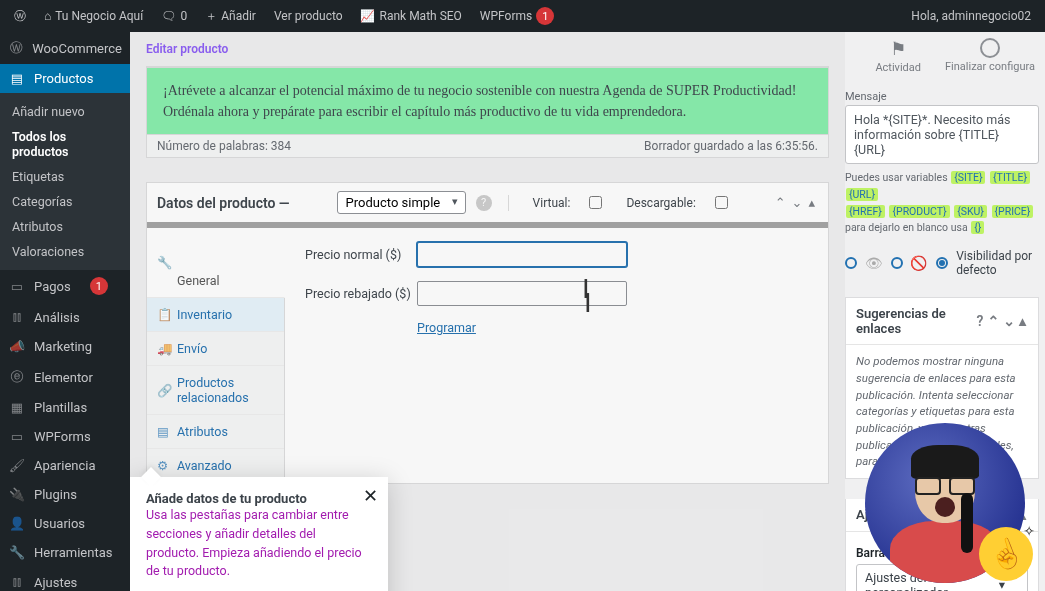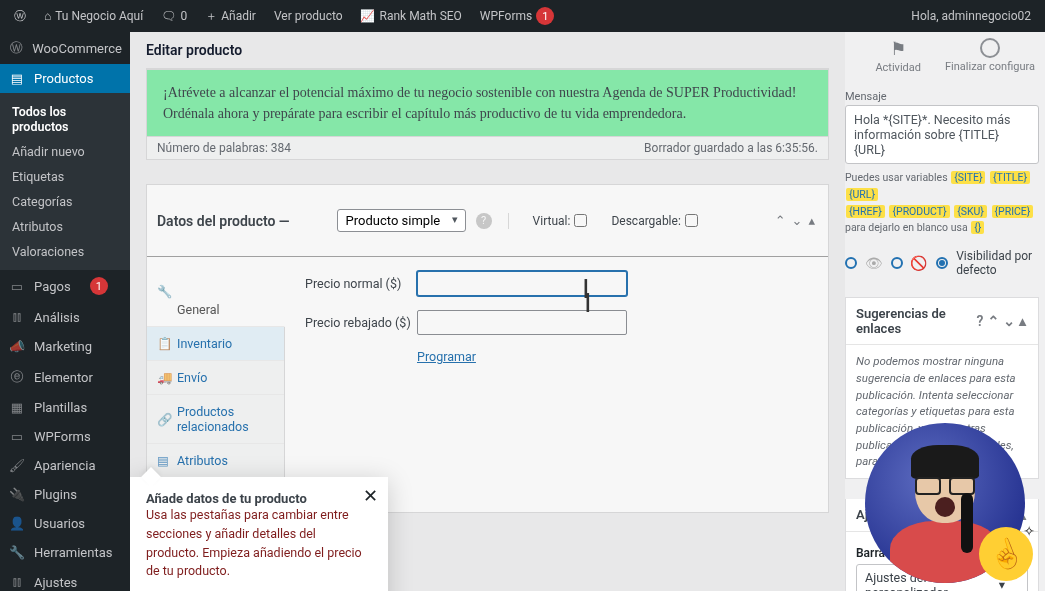--- a/index.html
+++ b/index.html
@@ -20,39 +20,39 @@
 .sidebar .menu-item.current { background: #0073aa; color: #fff; }
 .sidebar .menu-item.current .icn { opacity: 1; }
 .sidebar .submenu { background: #2c3338; padding: 6px 0; }
 .sidebar .submenu .sub-item { padding: 5px 10px 5px 12px; font-size: 12.5px; cursor: pointer; color: #c3c4c7; }
 .sidebar .submenu .sub-item.active { color: #fff; font-weight: 600; }
 
 
 .main { flex: 1; display: flex; background: #f0f0f1; overflow: hidden; position: relative; }
 .content { flex: 1; padding: 0 16px 16px 16px; overflow: hidden; position: relative; }
 .content-header { display: flex; align-items: center; justify-content: space-between; padding: 10px 0; border-bottom: 1px solid #dcdcde; }
-.content-header h2 { font-size: 14px; font-weight: 600; color: #0f172a; }
+.content-header h2 { font-size: 12px; font-weight: 600; color: #8b5cf6; }
 .act-icons { display: flex; gap: 24px; align-items: flex-start; }
 .act-icon { display: flex; flex-direction: column; align-items: center; font-size: 11px; color: #787c82; cursor: pointer; gap: 2px; }
 .act-icon .circ { width: 20px; height: 20px; border: 2px solid #8c8f94; border-radius: 50%; }
 .act-icon .flag { font-size: 18px; }
 
 .editor-box { border: 1px solid #dcdcde; background: #86efac; margin-top: 0; }
 .editor-body { padding: 12px 16px; font-family: Georgia, serif; font-size: 14px; color: #3c434a; line-height: 1.5; min-height: 62px; }
 .editor-status { border-top: 1px solid #dcdcde; background: #f6f7f7; display: flex; justify-content: space-between; padding: 4px 10px; font-size: 12px; color: #646970; }
 
 
 .panel { background: #fff; border: 1px solid #dcdcde; margin-top: 24px; }
-.panel-head { display: flex; align-items: center; padding: 24px 10px; border-bottom: 1px solid #a3a3a3; flex-wrap: wrap; }
+.panel-head { display: flex; align-items: center; padding: 8px 10px; border-bottom: 6px solid #a3a3a3; flex-wrap: wrap; }
 .panel-head .title { font-size: 14px; font-weight: 600; margin-right: 6px; }
 .panel-head select { border: 1px solid #8c8f94; border-radius: 3px; padding: 3px 24px 3px 8px; font-size: 13px; background: #fff; appearance: none; }
 .select-wrap { position: relative; display: inline-block; margin-left: 41px; }
 .select-wrap::after { content: "▾"; position: absolute; right: 8px; top: 4px; font-size: 11px; color: #50575e; pointer-events: none; }
 .help-circ { width: 16px; height: 16px; border-radius: 50%; background: #ccc; color: #fff; font-size: 11px; display: inline-flex; align-items: center; justify-content: center; margin-left: 10px; }
-.chk-group { display: flex; align-items: center; gap: 4px; margin-left: 24px; font-size: 12px; }
+.chk-group { display: flex; align-items: center; gap: 19px; margin-left: 24px; font-size: 12px; }
 .panel-head .spacer { flex: 1; }
 .panel-head .tog { color: #787c82; cursor: pointer; padding: 0 3px; }
 
 .panel-body { display: flex; min-height: 190px; }
 .ptabs { width: 138px; background: #f6f7f7; border-right: 1px solid #dcdcde; }
 .ptab { padding: 9px 10px; font-size: 12.5px; color: #2271b1; cursor: pointer; border-bottom: 1px solid #eee; display: flex; align-items: center; gap: 6px; }
 .ptab .ic { width: 14px; opacity: .7; }
 .ptab.active { background: #fff; border-right: 1px solid #fff; margin-right: -1px; color: #555; }
 .ptab.active .tlabel { color: #555; margin-top: 36px; }
 .ptab.hl { background: #e7f4fb; }
@@ -62,39 +62,39 @@
 .field-row label { width: 112px; font-size: 12.5px; color: #3c434a; }
 .field-row input { width: 210px; border: 1px solid #8c8f94; border-radius: 2px; padding: 4px 6px; font-size: 13px; }
 .field-row input.focus { border-color: #2271b1; box-shadow: 0 0 0 1px #2271b1; outline: none; }
 .schedule-link { margin-left: 112px; color: #2271b1; font-size: 12.5px; cursor: pointer; text-decoration: underline; }
 
 
 .rightcol { width: 200px; padding: 0 6px 16px 0; overflow: hidden; position: relative; }
 .msgbox { border: 1px solid #c3c4c7; border-radius: 3px; padding: 6px 8px; font-size: 12.5px; color: #50575e; background: #fff; min-height: 44px; }
 .msg-lbl { font-size: 11px; color: #646970; margin: 6px 0 2px; }
 .vars { font-size: 10.5px; color: #646970; margin-top: 6px; line-height: 1.6; }
-.vars .tag { background: #fde047; padding: 0 3px; border-radius: 2px; margin: 0 1px; color: #2271b1; }
+.vars .tag { background: #bef264; padding: 0 3px; border-radius: 2px; margin: 0 1px; color: #2271b1; }
 .vis-row { display: flex; gap: 8px; align-items: center; margin-top: 12px; font-size: 12px; color: #3c434a;}
 .vis-row .eye { color: #aaa; font-size: 14px; }
 .vis-radio { width: 12px; height: 12px; border: 2px solid #2271b1; border-radius: 50%; display: inline-block; position: relative; }
 .vis-radio.on::after { content:""; width:6px; height:6px; background:#2271b1; border-radius:50%; position:absolute; top:1px; left:1px; }
 
 .side-panel { border: 1px solid #dcdcde; background: #fff; margin-top: 20px; }
 .side-panel .sp-head { padding: 8px 10px; font-weight: 600; font-size: 13px; display: flex; align-items: center; border-bottom:1px solid #e5e5e5;}
 .side-panel .sp-head .sp-title { flex:1; }
 .sp-tog { color:#787c82; padding:0 2px; cursor:pointer; font-size:14px;}
 .side-panel .sp-body { padding: 8px 10px; font-size: 11.5px; color: #646970; font-style: italic; line-height:1.45;}
 .side-label { font-size: 12px; font-weight: 600; margin: 10px 0 4px; color:#1d2327;}
 .side-select { width: 100%; border: 1px solid #c3c4c7; border-radius: 3px; padding: 5px 22px 5px 8px; font-size: 12.5px; background:#fff; position:relative; display:flex; align-items:center; justify-content:space-between; }
 
 
 .tour { position: absolute; left: 0; top: 445px; width: 258px; background: #fff; box-shadow: 0 4px 24px rgba(0,0,0,.18); padding: 14px 16px 14px; z-index: 40; }
 .tour-close { position: absolute; top: 8px; right: 10px; font-size: 18px; cursor: pointer; color: #1d2327; }
 .tour h3 { font-size: 13px; font-weight: 700; }
-.tour p { font-size: 12.5px; color: #7f1d1d; line-height: 1.5; margin-bottom: 18px; }
+.tour p { font-size: 12.5px; color: #a21caf; line-height: 1.5; margin-bottom: 18px; }
 .tour-arrow { position:absolute; top:-7px; left:14px; width:14px; height:14px; background:#fff; transform:rotate(45deg); box-shadow:-2px -2px 5px rgba(0,0,0,.06);}
 
 
 .lower-toolbar { display:flex; gap:8px; margin-top: 34px; align-items:center; }
 .tab-pill { border:1px solid #c3c4c7; padding:3px 10px; font-size:12px; background:#f6f7f7; border-radius:2px; cursor:pointer; }
 .tab-pill.on { background:#e5e5e5; }
 .tb-icons { display:flex; gap:10px; color:#50575e; font-size:14px; }
 
 
 .cam { position:absolute; right: 20px; bottom: 8px; width: 160px; height:160px; border-radius:50%; background: radial-gradient(circle at 40% 35%, #5c6bc0, #283593 70%); z-index:60; overflow:hidden; }
@@ -159,22 +159,22 @@
   <div class="sidebar">
     <div class="menu-item">
         <span class="icn">Ⓦ</span>
         <span>WooCommerce</span>
       </div>
     <div class="menu-item current">
         <span class="icn">▤</span>
         <span>Productos</span>
       </div>
     <div class="submenu">
+      <div class="sub-item">Añadir nuevo</div>
       <div class="sub-item active">Todos los productos</div>
-      <div class="sub-item">Añadir nuevo</div>
       <div class="sub-item">Etiquetas</div>
       <div class="sub-item">Categorías</div>
       <div class="sub-item">Atributos</div>
       <div class="sub-item">Valoraciones</div>
     </div>
     <div class="menu-item"><span class="icn">▭</span><span>Pagos</span>&nbsp;<span class="badge">1</span></div>
     <div class="menu-item">
         <span class="icn">⫾⫾</span>
         <span>Análisis</span>
       </div>

